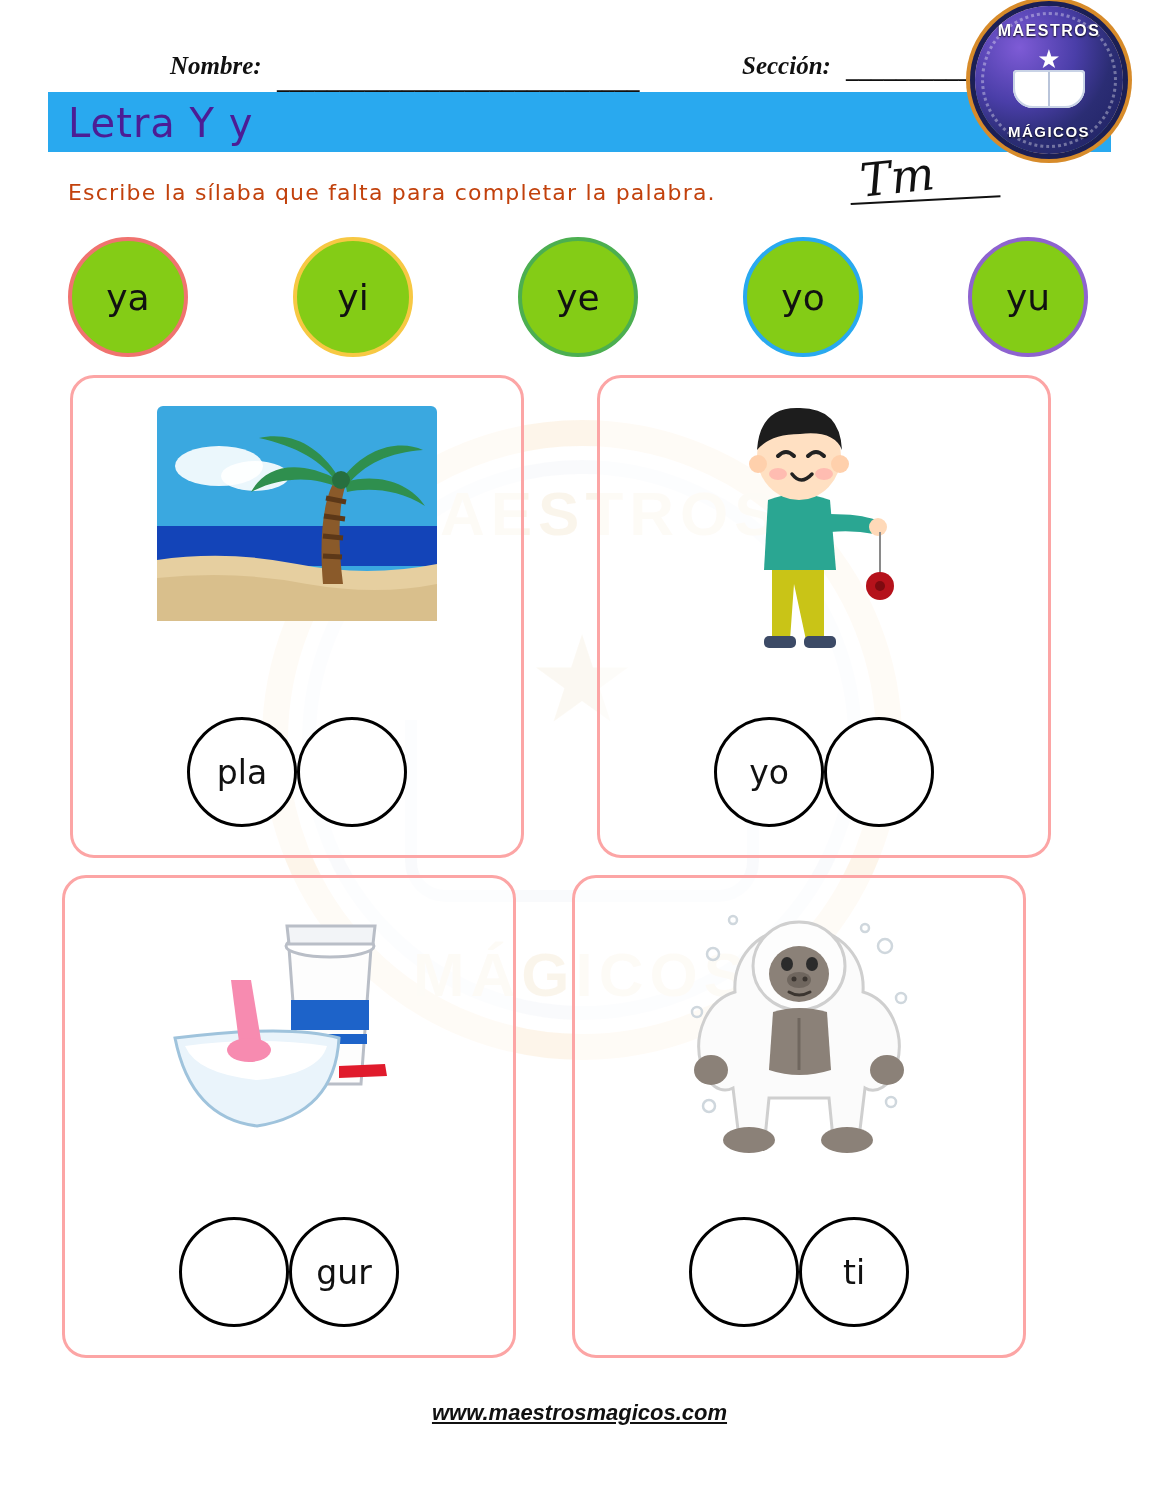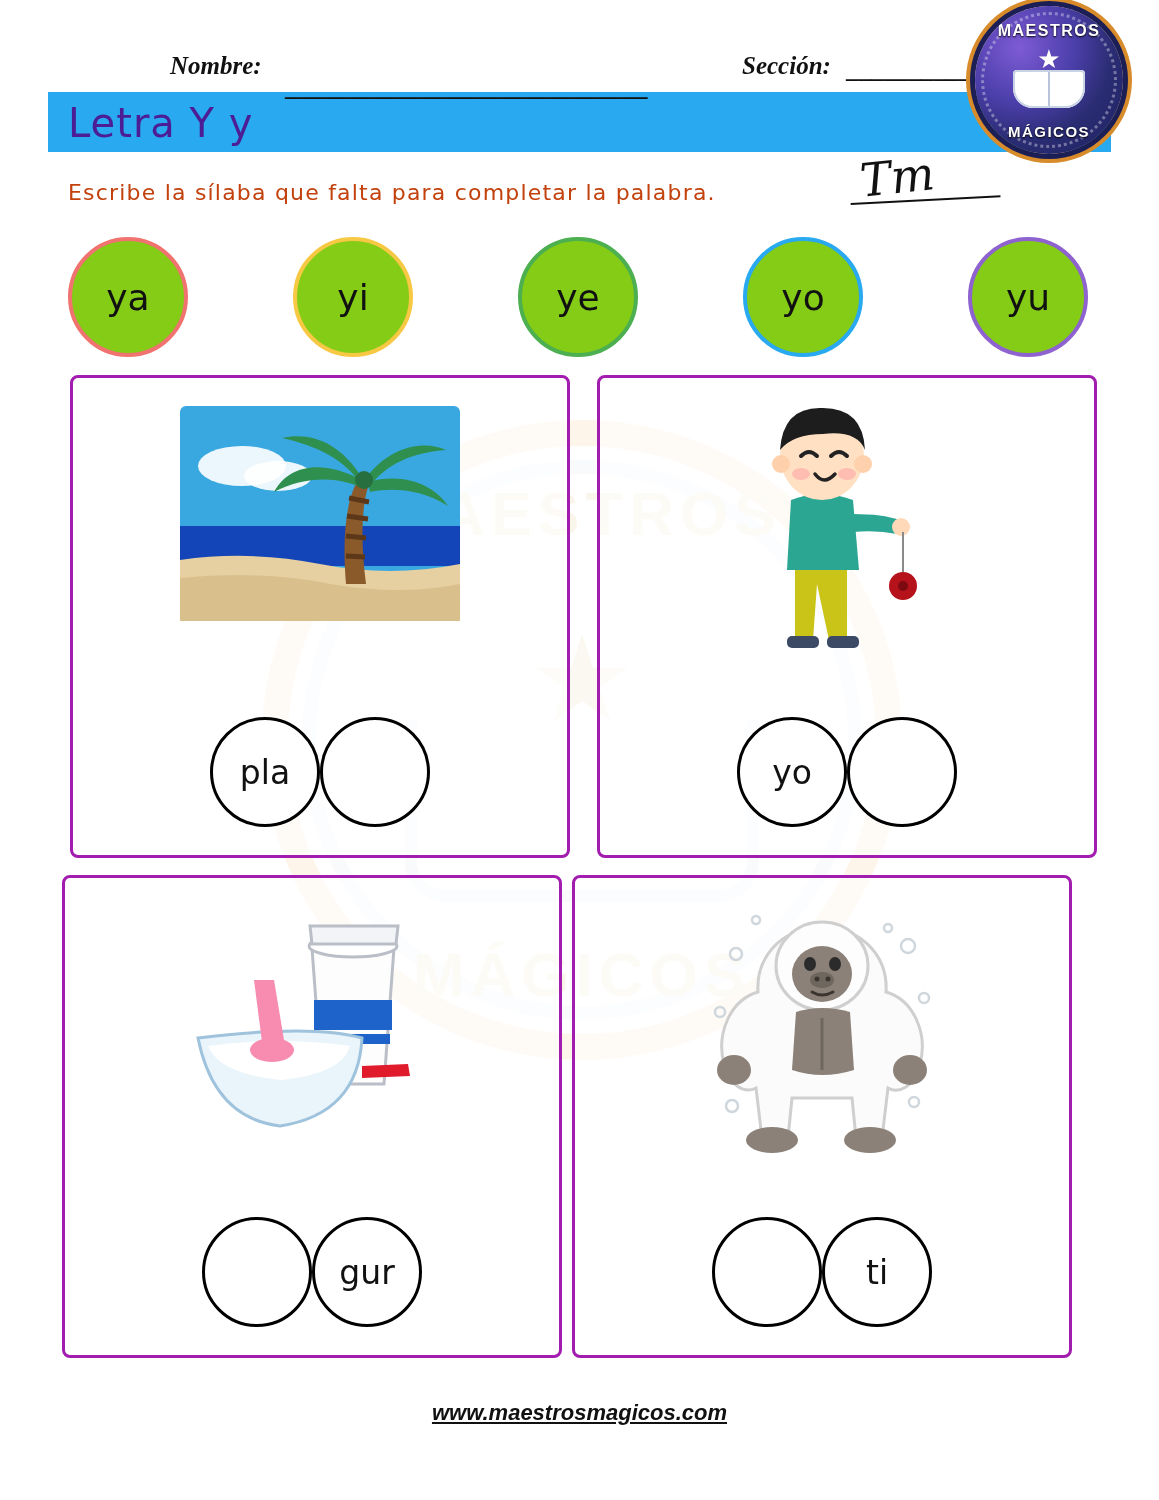--- a/index.html
+++ b/index.html
@@ -78,21 +78,21 @@
   .name-row .lbl {
     position: absolute;
     font-family: "Liberation Serif", serif;
     font-style: italic;
     font-weight: bold;
     font-size: 25px;
     color: #111;
     white-space: nowrap;
   }
   .lbl.nombre { left: 170px; top: 0; }
-  .lbl.nombre-line { left: 277px; top: 21px; letter-spacing: 0px; font-style: normal; margin-left: 8px; }
+  .lbl.nombre-line { left: 277px; top: 14px; letter-spacing: 0px; font-style: normal; }
   .lbl.seccion { left: 742px; top: 0; }
   .lbl.seccion-line { left: 846px; top: 3px; font-style: normal; }
 
   
   .title-bar {
     position: absolute;
     left: 48px; top: 92px;
     width: 1063px; height: 60px;
     background: #29a9ef;
     z-index: 2;
@@ -206,23 +206,23 @@
   
   .grid {
     position: absolute;
     left: 62px; top: 375px;
     width: 1035px;
     height: 985px;
     z-index: 3;
   }
   .card {
     position: absolute;
-    width: 500px; height: 483px;
-    border: 3px solid #a21caf;
-    border-radius: 8px;
+    width: 454px; height: 483px;
+    border: 3px solid #fca5a5;
+    border-radius: 24px;
     background: rgba(255,255,255,0.55);
     box-sizing: border-box;
   }
   .card.c0 { left: 8px;  top: 0; }
   .card.c1 { left: 535px; top: 0; }
   .card.c2 { left: 0px;  top: 500px; }
   .card.c3 { left: 510px; top: 500px; }
 
   .card .art {
     position: absolute;

